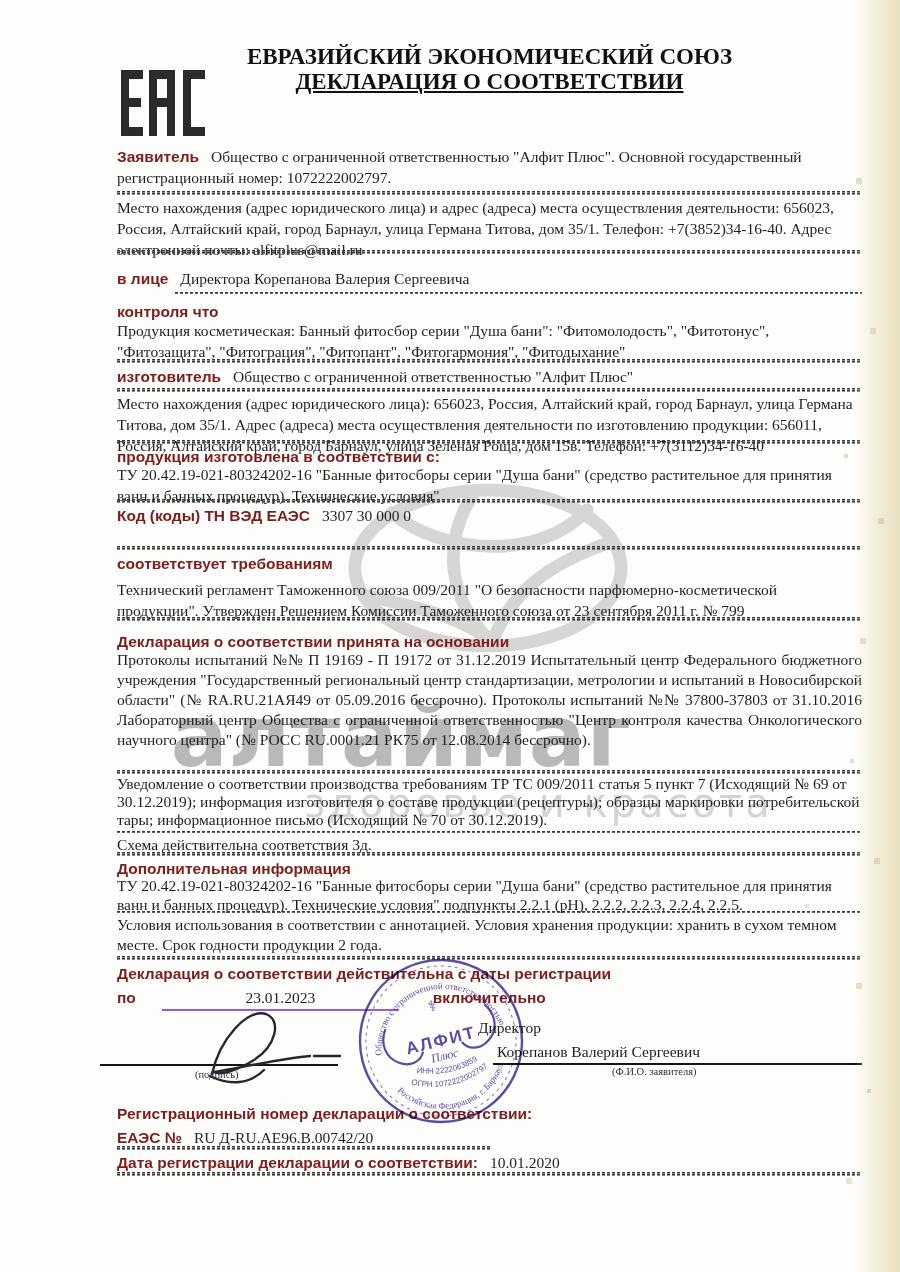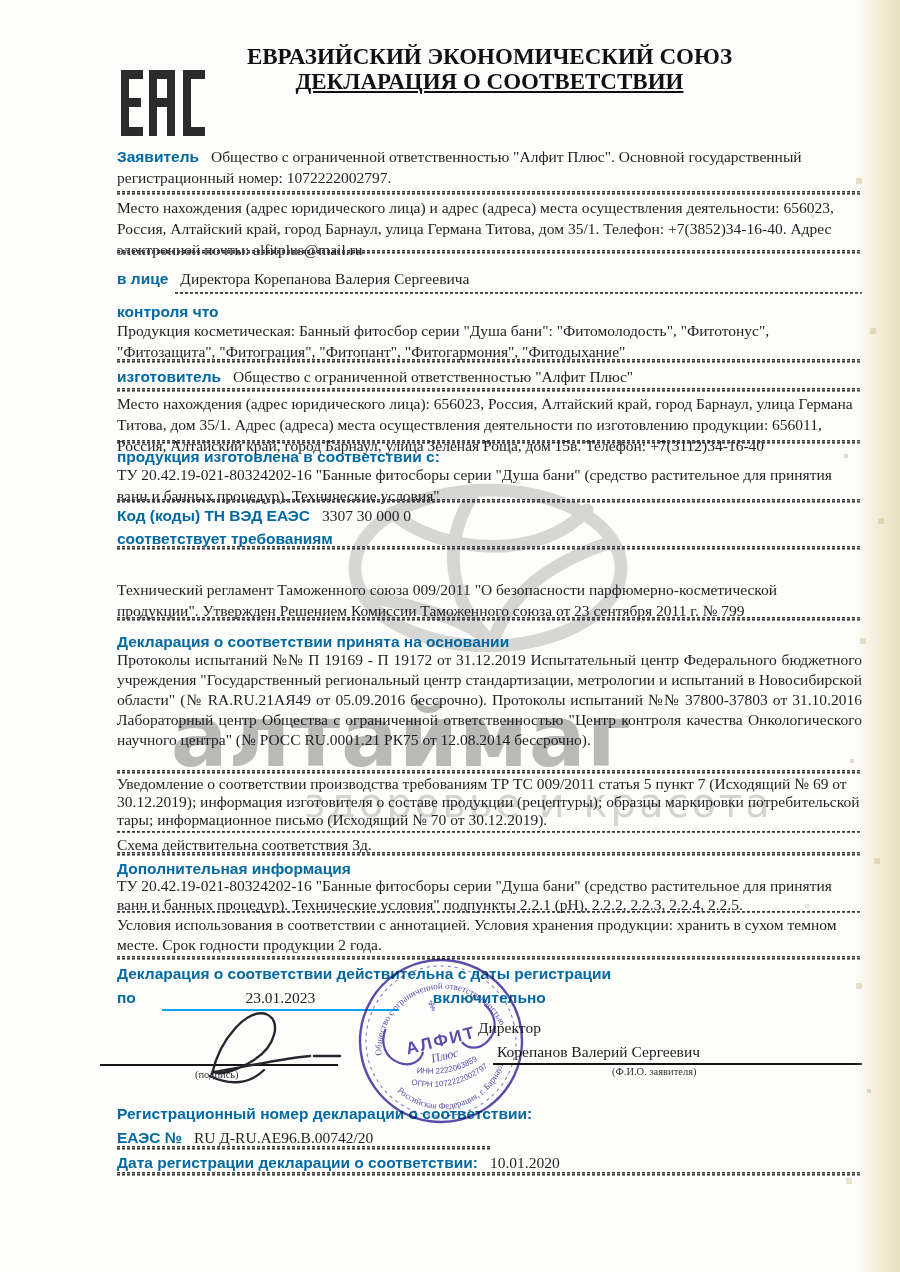--- a/index.html
+++ b/index.html
@@ -1,20 +1,20 @@
 <!DOCTYPE html>
 <html><head>
 <meta charset="utf-8">
 <style>
   html,body{margin:0;padding:0;background:#ffffff;}
   .page{position:relative;width:900px;height:1272px;background:#fdfdfb;overflow:hidden;
         font-family:"Liberation Serif",serif;color:#1f1f1f;}
   
   .sec{position:absolute;left:117px;width:745px;font-size:15.5px;line-height:21px;}
-  .lbl{font-family:"Liberation Sans",sans-serif;font-weight:bold;color:#0369a1;margin-right:12px;}
+  .lbl{font-family:"Liberation Sans",sans-serif;font-weight:bold;color:#7f1d1d;margin-right:12px;}
   .just{text-align:justify;}
   .dots{position:absolute;left:117px;width:745px;height:4px;
      background:
       repeating-linear-gradient(90deg,#3a3a3a 0 3px,rgba(0,0,0,0) 3px 5px) 0 0/100% 1.6px no-repeat,
       repeating-linear-gradient(90deg,#3a3a3a 0 3px,rgba(0,0,0,0) 3px 5px) 0 2.4px/100% 1.6px no-repeat;}
   .dots.single{background:repeating-linear-gradient(90deg,#3a3a3a 0 3px,rgba(0,0,0,0) 3px 5px) 0 0/100% 1.8px no-repeat;height:2px;}
   
   .title{position:absolute;left:117px;width:745px;top:44px;text-align:center;
          font-weight:bold;font-size:23px;line-height:25px;color:#111;}
   .title .u{text-decoration:underline;}
@@ -26,21 +26,21 @@
   .wm-tag{left:304px;top:780px;font-family:"DejaVu Sans",sans-serif;font-size:40px;
           letter-spacing:3px;color:rgba(150,150,150,0.40);}
   .content-layer{position:relative;z-index:2;}
   
   .sigline{position:absolute;height:0;border-top:2px solid #151515;}
   .caption{position:absolute;font-size:10.5px;color:#333;font-family:"Liberation Serif",serif;}
   .sig-name{position:absolute;font-size:15.5px;color:#1d1d1d;}
   .stamp{position:absolute;left:356px;top:956px;mix-blend-mode:multiply;opacity:0.92;z-index:3;}
   .sig-svg{position:absolute;left:190px;top:1000px;z-index:3;}
   
-  .dateval{display:inline-block;min-width:225px;text-align:center;border-bottom:2px solid #0ea5e9;
+  .dateval{display:inline-block;min-width:225px;text-align:center;border-bottom:2px solid #8b5cf6;
            margin:0 34px 0 14px;padding:0 6px 1px 6px;}
   
   .scan-strip{position:absolute;top:0;right:0;width:46px;height:100%;z-index:4;pointer-events:none;
      background:linear-gradient(90deg,rgba(236,227,198,0) 0%,rgba(233,222,186,0.45) 45%,rgba(225,212,170,0.72) 100%);}
   .specks{position:absolute;top:0;left:0;width:2px;height:2px;z-index:4;pointer-events:none;background:transparent;
      box-shadow:858px 180px 0 2px rgba(190,170,110,.35), 872px 330px 0 2px rgba(180,160,100,.30),
        845px 455px 0 1px rgba(170,150,95,.30), 880px 520px 0 2px rgba(190,170,110,.35),
        862px 640px 0 2px rgba(180,160,100,.28), 851px 760px 0 1px rgba(170,150,95,.30),
        876px 860px 0 2px rgba(190,170,110,.32), 858px 985px 0 2px rgba(180,160,100,.30),
        868px 1090px 0 1px rgba(170,150,95,.32), 848px 1180px 0 2px rgba(190,170,110,.30),
@@ -117,21 +117,21 @@
       <span class="lbl">продукция изготовлена в соответствии с:</span>
     </div>
     <div class="sec" style="top:464px">ТУ 20.42.19-021-80324202-16 "Банные фитосборы серии "Душа бани" (средство растительное для принятия ванн и банных процедур). Технические условия"</div>
     <div class="dots" style="top:499px"></div>
 
     <div class="sec" style="top:505px">
       <span class="lbl">Код (коды) ТН ВЭД ЕАЭС</span><span>3307 30 000 0</span>
     </div>
     <div class="dots" style="top:546px"></div>
 
-    <div class="sec" style="top:528px">
+    <div class="sec" style="top:553px">
       <span class="lbl">соответствует требованиям</span>
     </div>
     <div class="sec" style="top:579px">Технический регламент Таможенного союза 009/2011 "О безопасности парфюмерно-косметической продукции". Утвержден Решением Комиссии Таможенного союза от 23 сентября 2011 г. № 799</div>
     <div class="dots" style="top:617px"></div>
 
     <div class="sec" style="top:631px">
       <span class="lbl">Декларация о соответствии принята на основании</span>
     </div>
     <div class="sec just" style="top:650px;line-height:20px">Протоколы испытаний №№ П 19169 - П 19172 от 31.12.2019 Испытательный центр Федерального бюджетного учреждения "Государственный региональный центр стандартизации, метрологии и испытаний в Новосибирской области" (№  RA.RU.21АЯ49 от 05.09.2016 бессрочно). Протоколы испытаний №№ 37800-37803 от 31.10.2016 Лабораторный центр Общества с ограниченной ответственностью "Центр контроля качества Онкологического научного центра" (№ РОСС RU.0001.21 РК75 от 12.08.2014 бессрочно).</div>
     <div class="dots" style="top:770px"></div>

